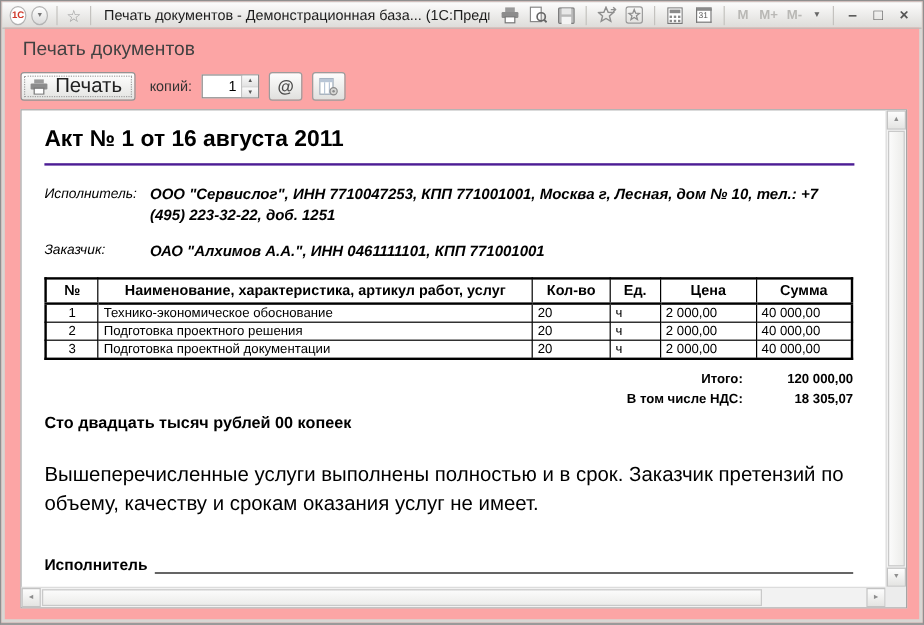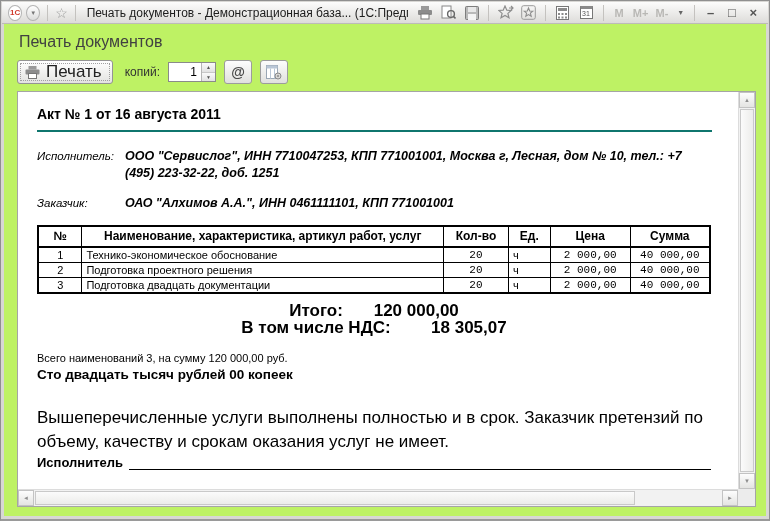--- a/index.html
+++ b/index.html
@@ -1,19 +1,19 @@
 <!DOCTYPE html>
 <html><head>
 <meta charset="utf-8">
 <style>
   * { box-sizing: border-box; margin: 0; padding: 0; }
   html,body { width:770px; height:521px; overflow:hidden;
               font-family:"Liberation Sans", sans-serif; }
   .window { position:relative; width:770px; height:521px;
-            background:#bef264; border:1px solid #8f8f8f;
+            background:#fca5a5; border:1px solid #8f8f8f;
             border-bottom:2px solid #9a9a9a;
             box-shadow: inset 0 0 0 3px #d8d7d4; }
 
   
   .titlebar { position:absolute; left:1px; right:1px; top:1px; height:22px;
               background:linear-gradient(#fcfcfc,#dddcd9);
               border-bottom:1px solid #bdbbb7;
               display:flex; align-items:center; padding:0 6px; gap:4px;
               font-size:12px; color:#1c1c1c; }
   .logo-circle { width:16px; height:16px; border-radius:50%; background:#fff;
@@ -59,44 +59,44 @@
             background:linear-gradient(#fdfdfd,#e0e0de);
             display:flex; align-items:center; justify-content:center; }
   .at-glyph { font-size:14px; font-weight:bold; color:#4a4a4a; }
 
   
   .docarea { position:absolute; left:16px; top:90px; width:739px; height:416px;
              background:#fff; border:1px solid #a5a5a5; }
   .doc-content { position:absolute; left:0; top:0; right:17px; bottom:17px;
                  padding:14px 26px 0 19px; overflow:hidden; color:#000; }
 
-  .doc-title { font-size:14px; font-weight:bold; padding-bottom:8px;
-               border-bottom:2px solid #0f766e; margin-bottom:16px; }
+  .doc-title { font-size:19px; font-weight:bold; padding-bottom:8px;
+               border-bottom:2px solid #4c1d95; margin-bottom:16px; }
   .party-row { display:flex; margin-bottom:13px;font-style:italic; }
   .party-label { width:88px; flex:0 0 88px; font-size:11.5px; padding-top:2px; }
   .party-value { flex:1; font-size:12.5px; font-weight:bold; line-height:1.35; }
 
   table.items { border-collapse:collapse; width:674px; border:2px solid #000;
                 margin-top:5px; }
   table.items th { border:1px solid #000; border-bottom:2px solid #000;
                    font-size:12px; font-weight:bold; text-align:center;
                    padding:2px 4px; line-height:1.25; }
   table.items td { border:1px solid #000; font-size:11px; padding:1px 4px; height:15px; }
-  td.c { text-align:center; } td.l { text-align:left; } td.r { text-align:center;font-family:Liberation Mono, monospace; }
+  td.c { text-align:center; } td.l { text-align:left; } td.r { text-align:left; }
 
   .totals { width:674px; margin-top:8px; }
-  .total-row { display:flex; justify-content:center; align-items:baseline;
-               font-weight:bold; font-size:17px; line-height:17px;gap:24px; }
+  .total-row { display:flex; justify-content:flex-end; align-items:baseline;
+               font-weight:bold; font-size:11px; line-height:17px; }
   .total-row .tval { width:92px; text-align:right; }
 
   .summary-line { font-size:11px; margin-top:16px; }
   .amount-words { font-size:13.5px; font-weight:bold; margin-top:3px; }
   .disclaimer { font-size:17px; margin-top:24px; width:668px; line-height:1.45; }
 
-  .sig-row { display:flex; width:674px; gap:32px; }
+  .sig-row { display:flex; margin-top:30px; width:674px; gap:32px; }
   .sig-half { display:flex; flex:1; align-items:flex-end; }
   .sig-label { font-size:13px; font-weight:bold; margin-right:6px; }
   .sig-line { flex:1; border-bottom:1.5px solid #000; height:15px; }
 
   
   .vsb { position:absolute; top:0; right:0; bottom:17px; width:17px;
          background:#f2f2f2; border-left:1px solid #dcdcdc; }
   .hsb { position:absolute; left:0; right:17px; bottom:0; height:17px;
          background:#f2f2f2; border-top:1px solid #dcdcdc; }
   .sb-btn { position:absolute; width:16px; height:16px;
@@ -273,41 +273,40 @@
           <tr>
             <td class="c">2</td>
             <td class="l">Подготовка проектного решения</td>
             <td class="r">20</td>
             <td class="l">ч</td>
             <td class="r">2 000,00</td>
             <td class="r">40 000,00</td>
           </tr>
           <tr>
             <td class="c">3</td>
-            <td class="l">Подготовка двадцать документации</td>
+            <td class="l">Подготовка проектной документации</td>
             <td class="r">20</td>
             <td class="l">ч</td>
             <td class="r">2 000,00</td>
             <td class="r">40 000,00</td>
           </tr>
         </tbody>
       </table>
 
       <div class="totals">
         <div class="total-row">
           <span>Итого:</span>
           <span class="tval">120 000,00</span>
         </div>
         <div class="total-row">
           <span>В том числе НДС:</span>
           <span class="tval">18 305,07</span>
         </div>
       </div>
 
-      <div class="summary-line">Всего наименований 3, на сумму 120 000,00 руб.</div>
       <div class="amount-words">Сто двадцать тысяч рублей 00 копеек</div>
       <div class="disclaimer">Вышеперечисленные услуги выполнены полностью и в срок. Заказчик претензий по объему, качеству и срокам оказания услуг не имеет.</div>
 
       <div class="sig-row">
         <div class="sig-half">
           <span class="sig-label">Исполнитель</span>
           <span class="sig-line"></span>
         </div>
       </div>
     </div>

